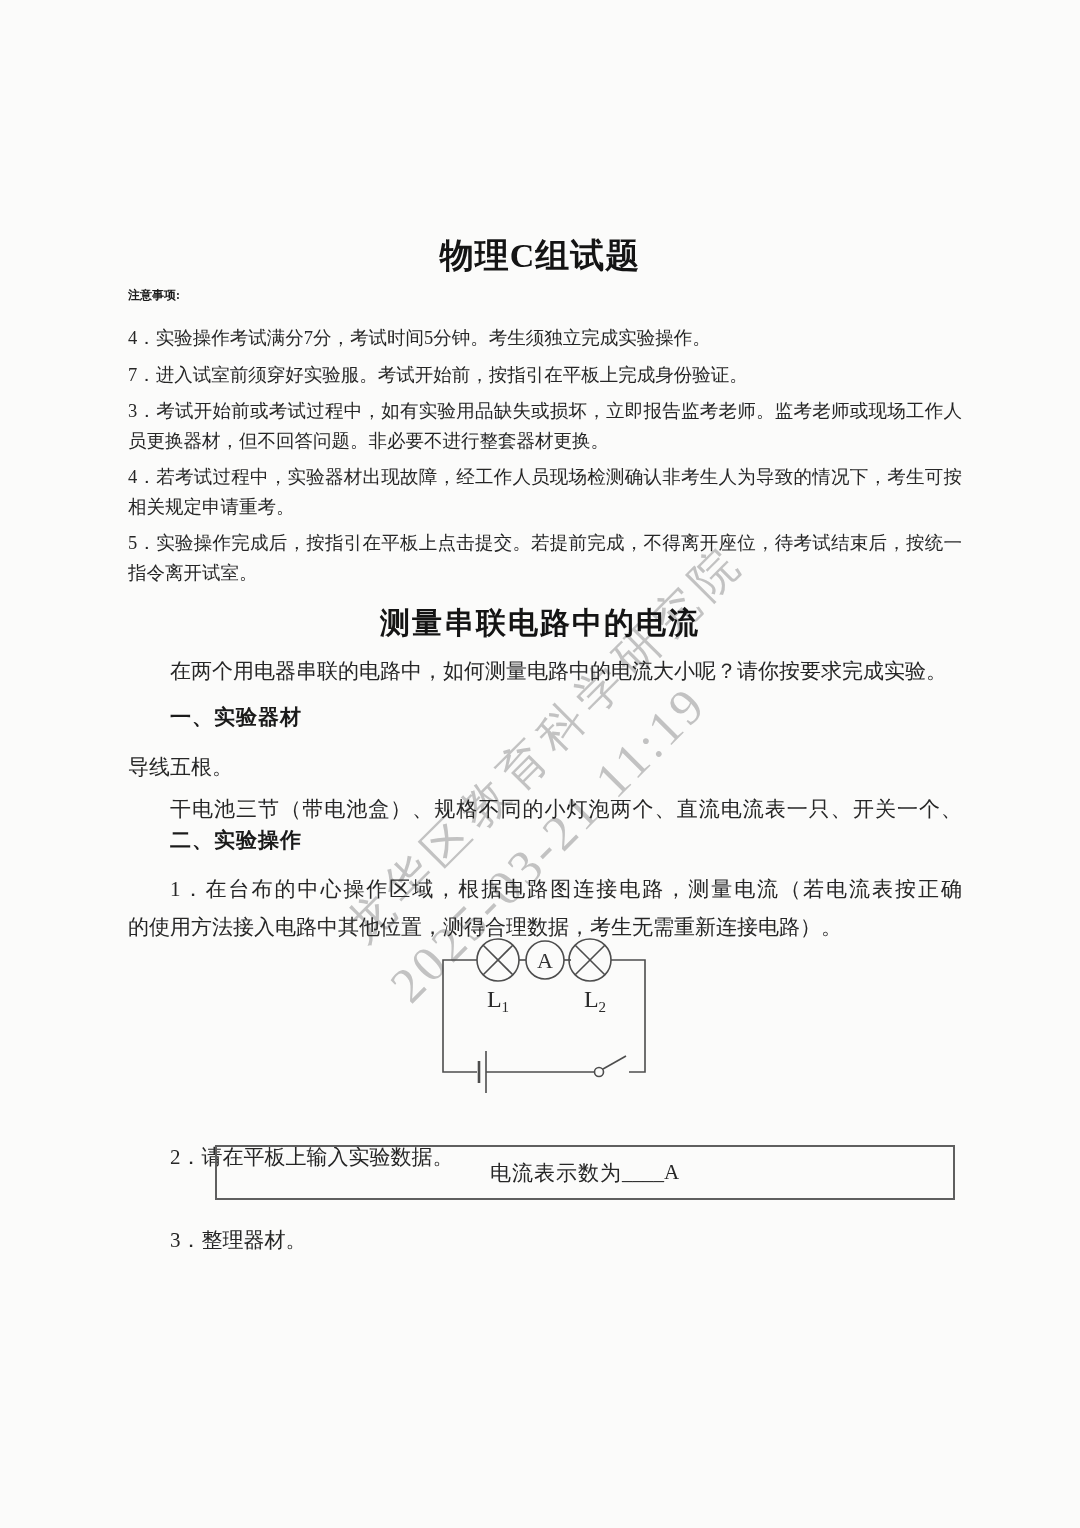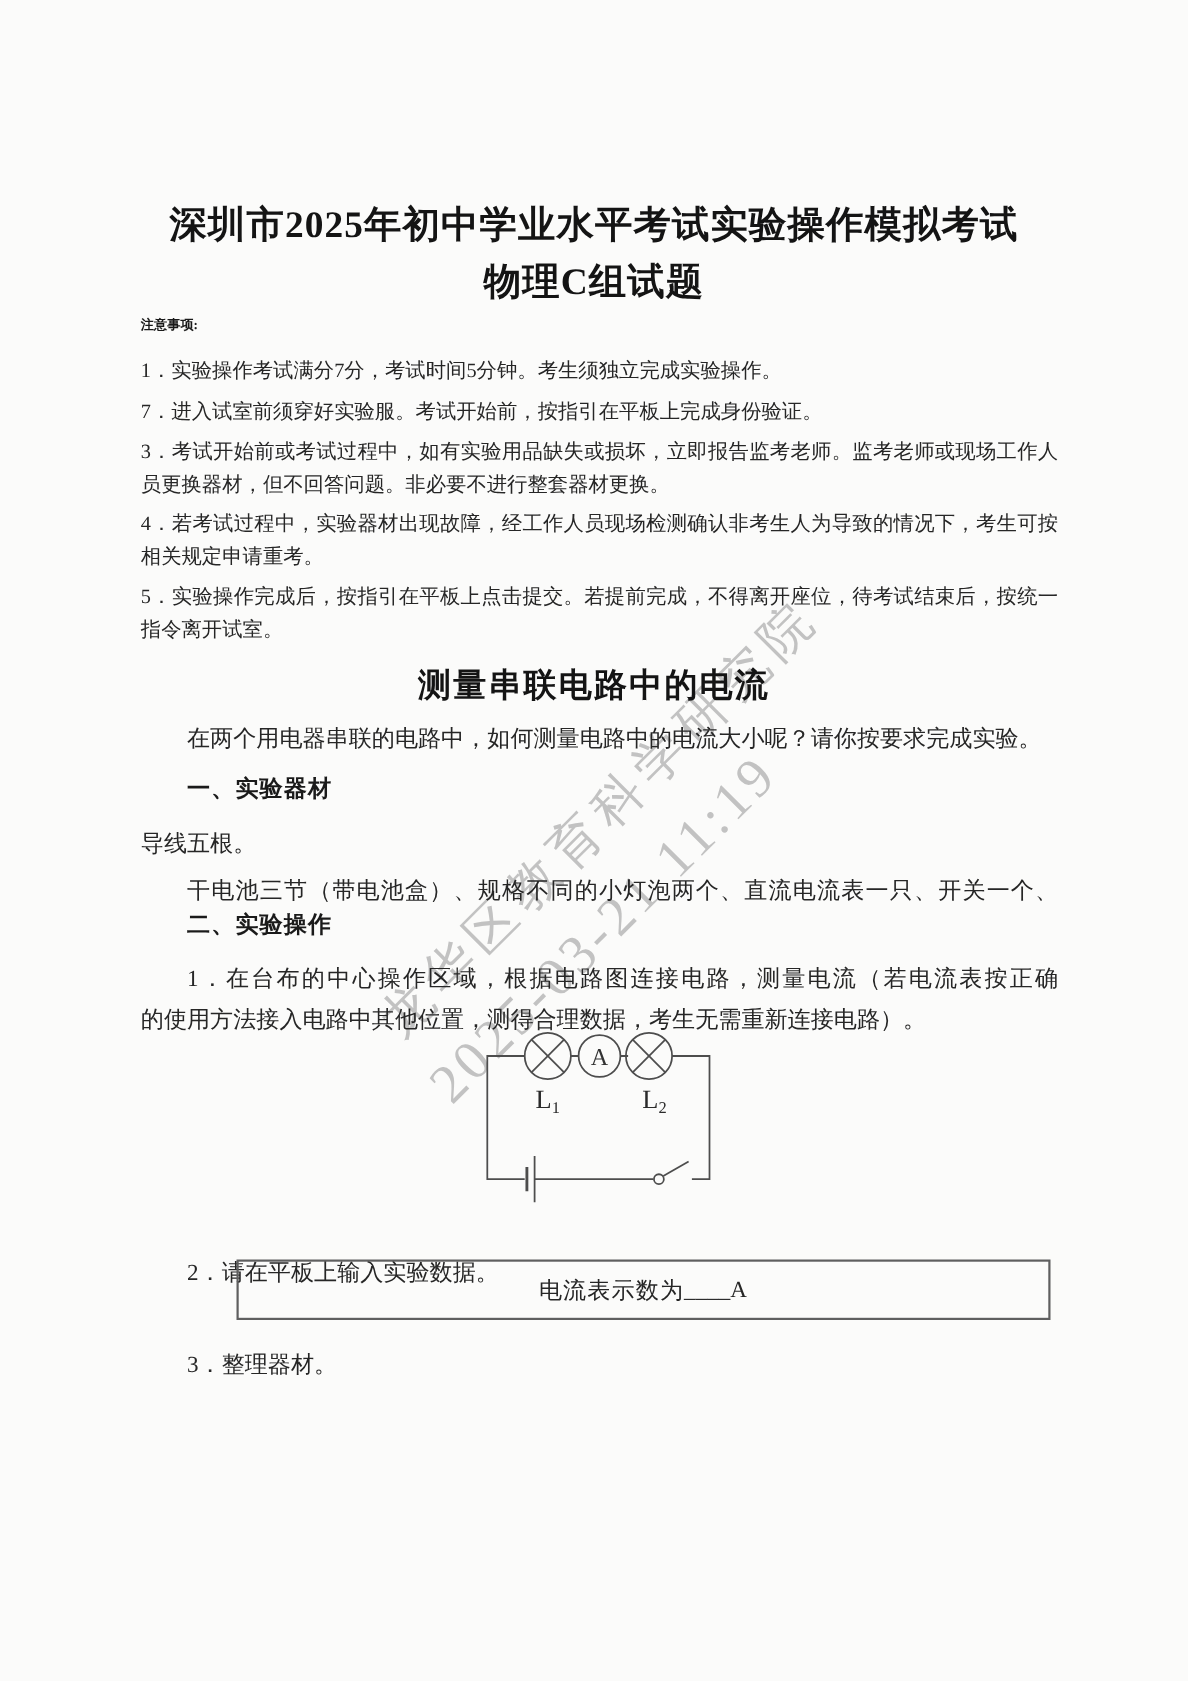--- a/index.html
+++ b/index.html
@@ -56,27 +56,26 @@
 </head>
 <body>
 
 <div class="page">
 
   <div class="wm wm1" style="color: rgb(181, 181, 181);">龙华区教育科学研究院</div>
   <div class="wm wm2" style="color: rgb(181, 181, 181);">2025-03-21 11:19</div>
 
   <div class="layer">
 
-    <div class="abs center title" style="top:181px;">深圳市2025年初中学业水平考试实验操作模拟考试</div>
     <div class="abs center title" style="top:233px;text-align:center;">物理C组试题</div>
 
     <div class="abs notice-head" style="top:287px;">注意事项:</div>
     <div class="abs ntext" style="top:324px;">
       <div class="nitem">
-        <div class="line">1．实验操作考试满分7分，考试时间5分钟。考生须独立完成实验操作。</div>
+        <div class="line">4．实验操作考试满分7分，考试时间5分钟。考生须独立完成实验操作。</div>
       </div>
       <div class="nitem">
         <div class="line">7．进入试室前须穿好实验服。考试开始前，按指引在平板上完成身份验证。</div>
       </div>
       <div class="nitem">
         <div class="line fill">3．考试开始前或考试过程中，如有实验用品缺失或损坏，立即报告监考老师。监考老师或现场工作人</div>
         <div class="line">员更换器材，但不回答问题。非必要不进行整套器材更换。</div>
       </div>
       <div class="nitem">
         <div class="line fill">4．若考试过程中，实验器材出现故障，经工作人员现场检测确认非考生人为导致的情况下，考生可按</div>

